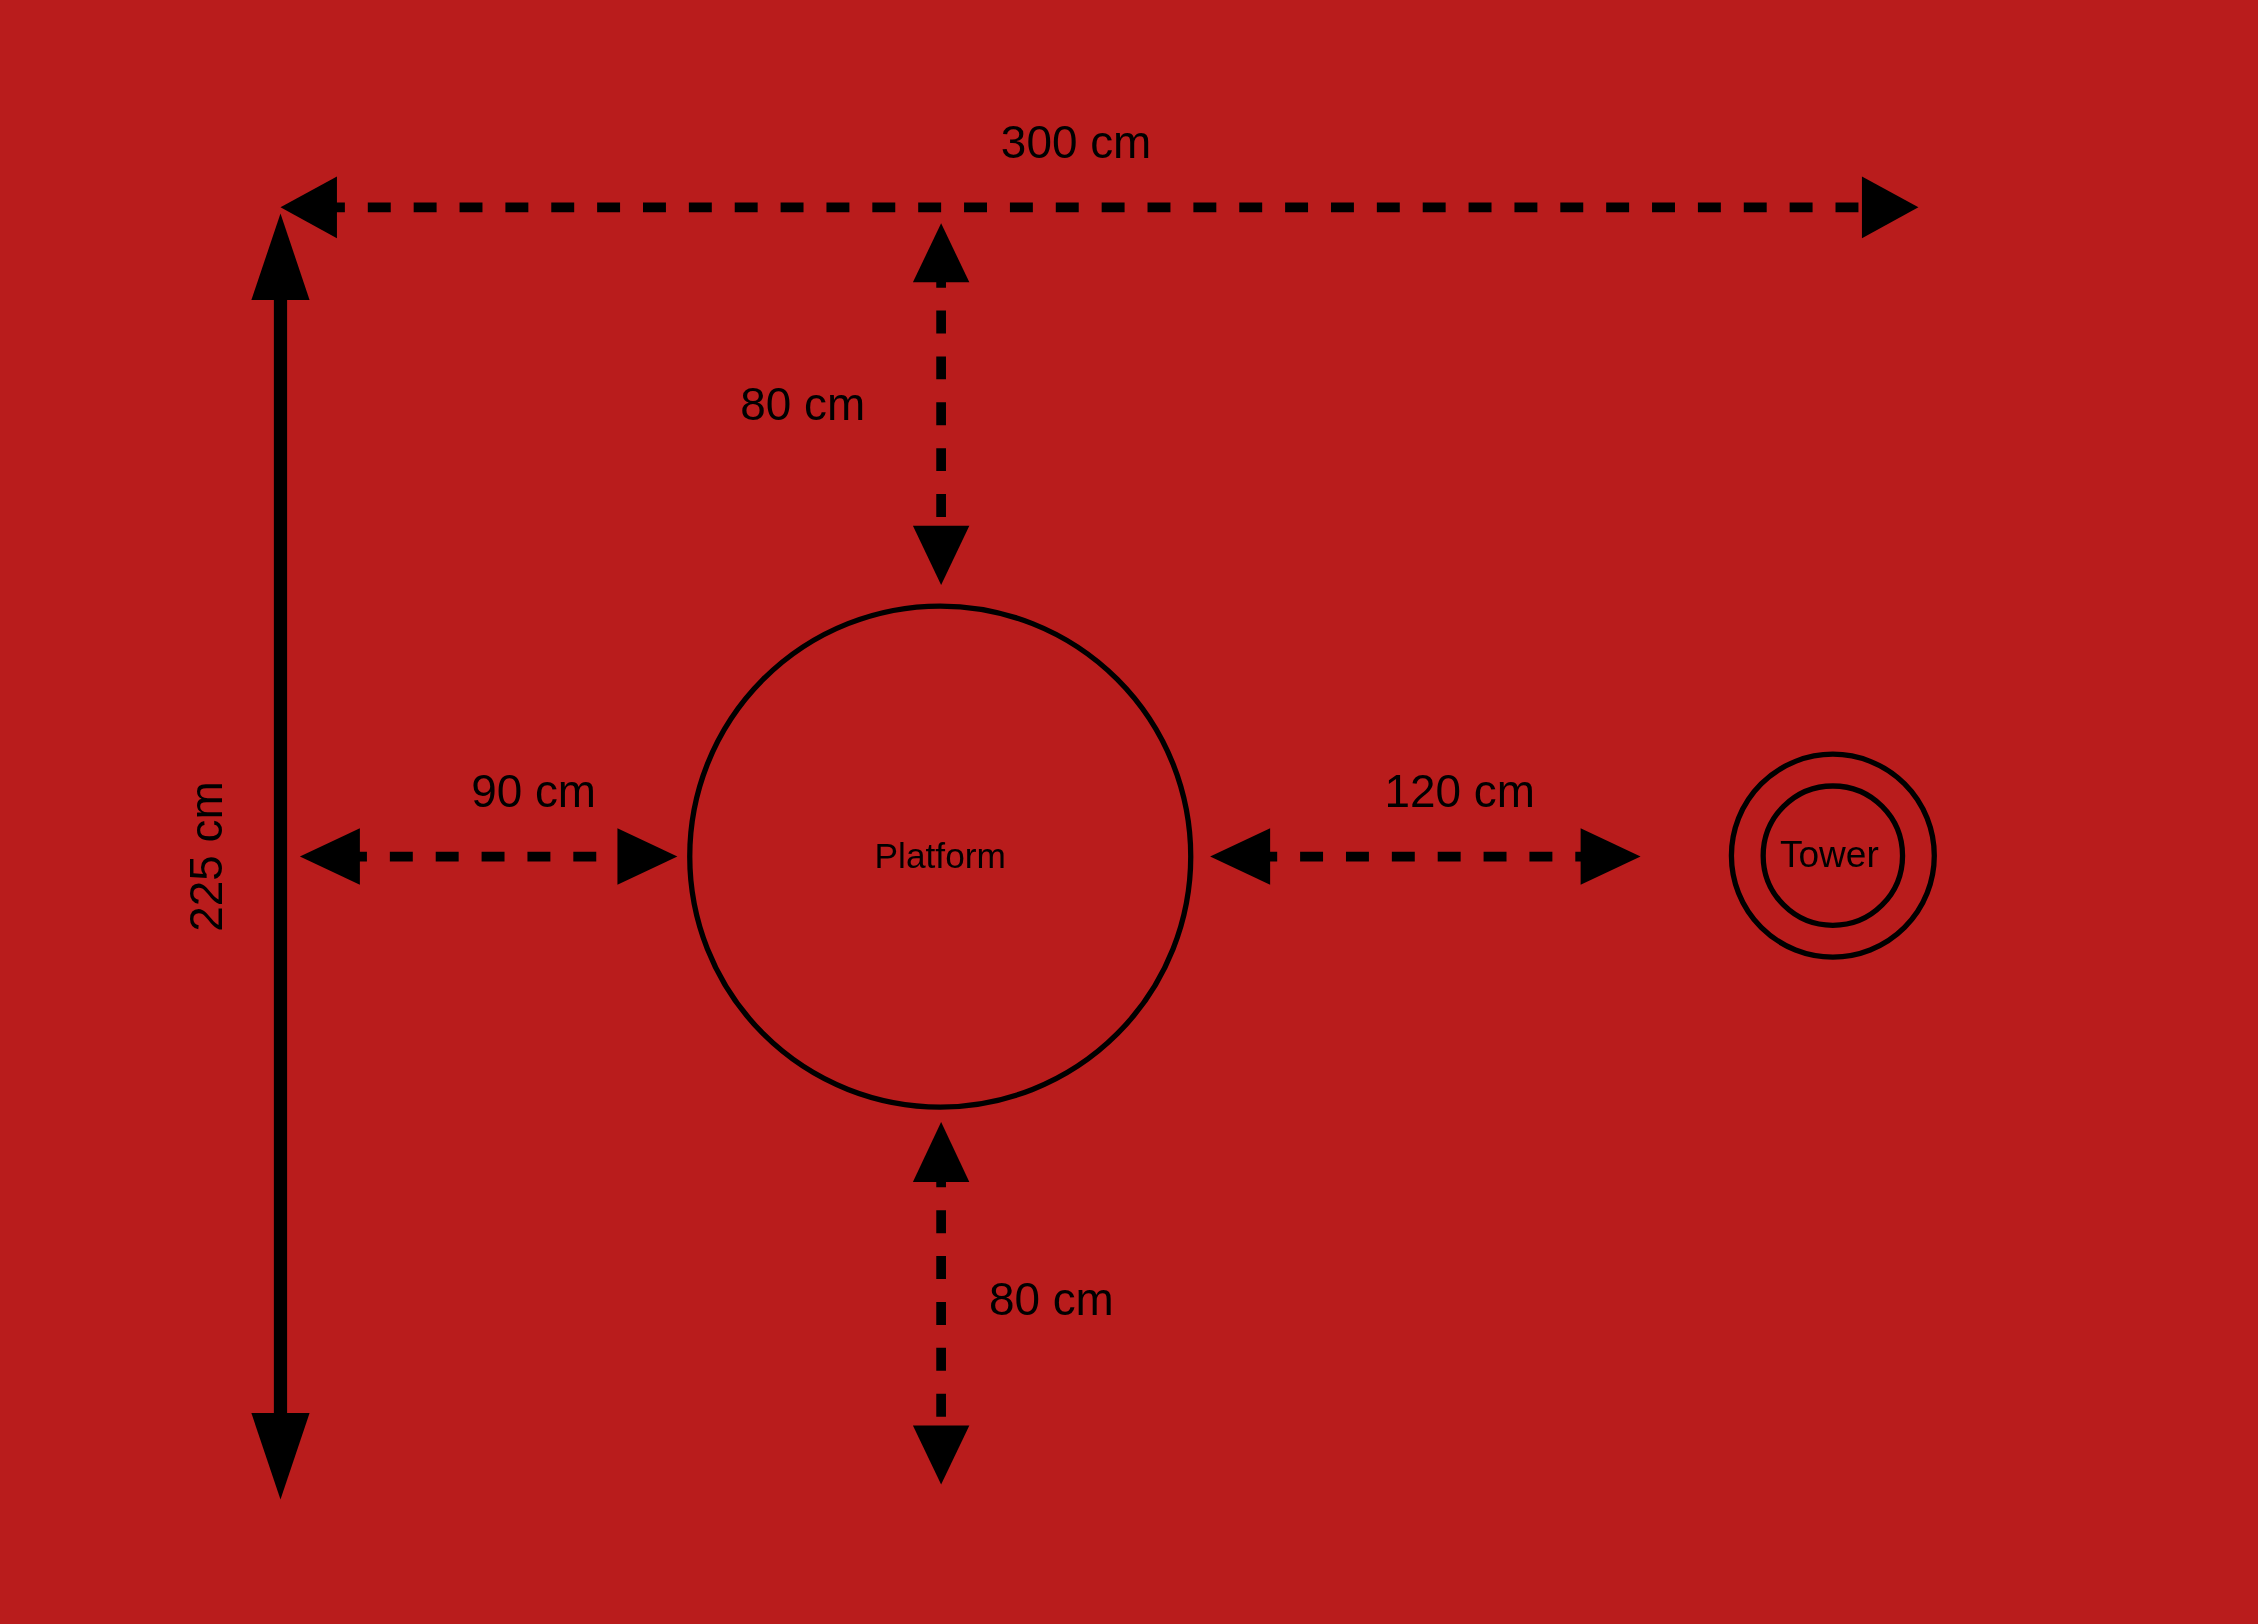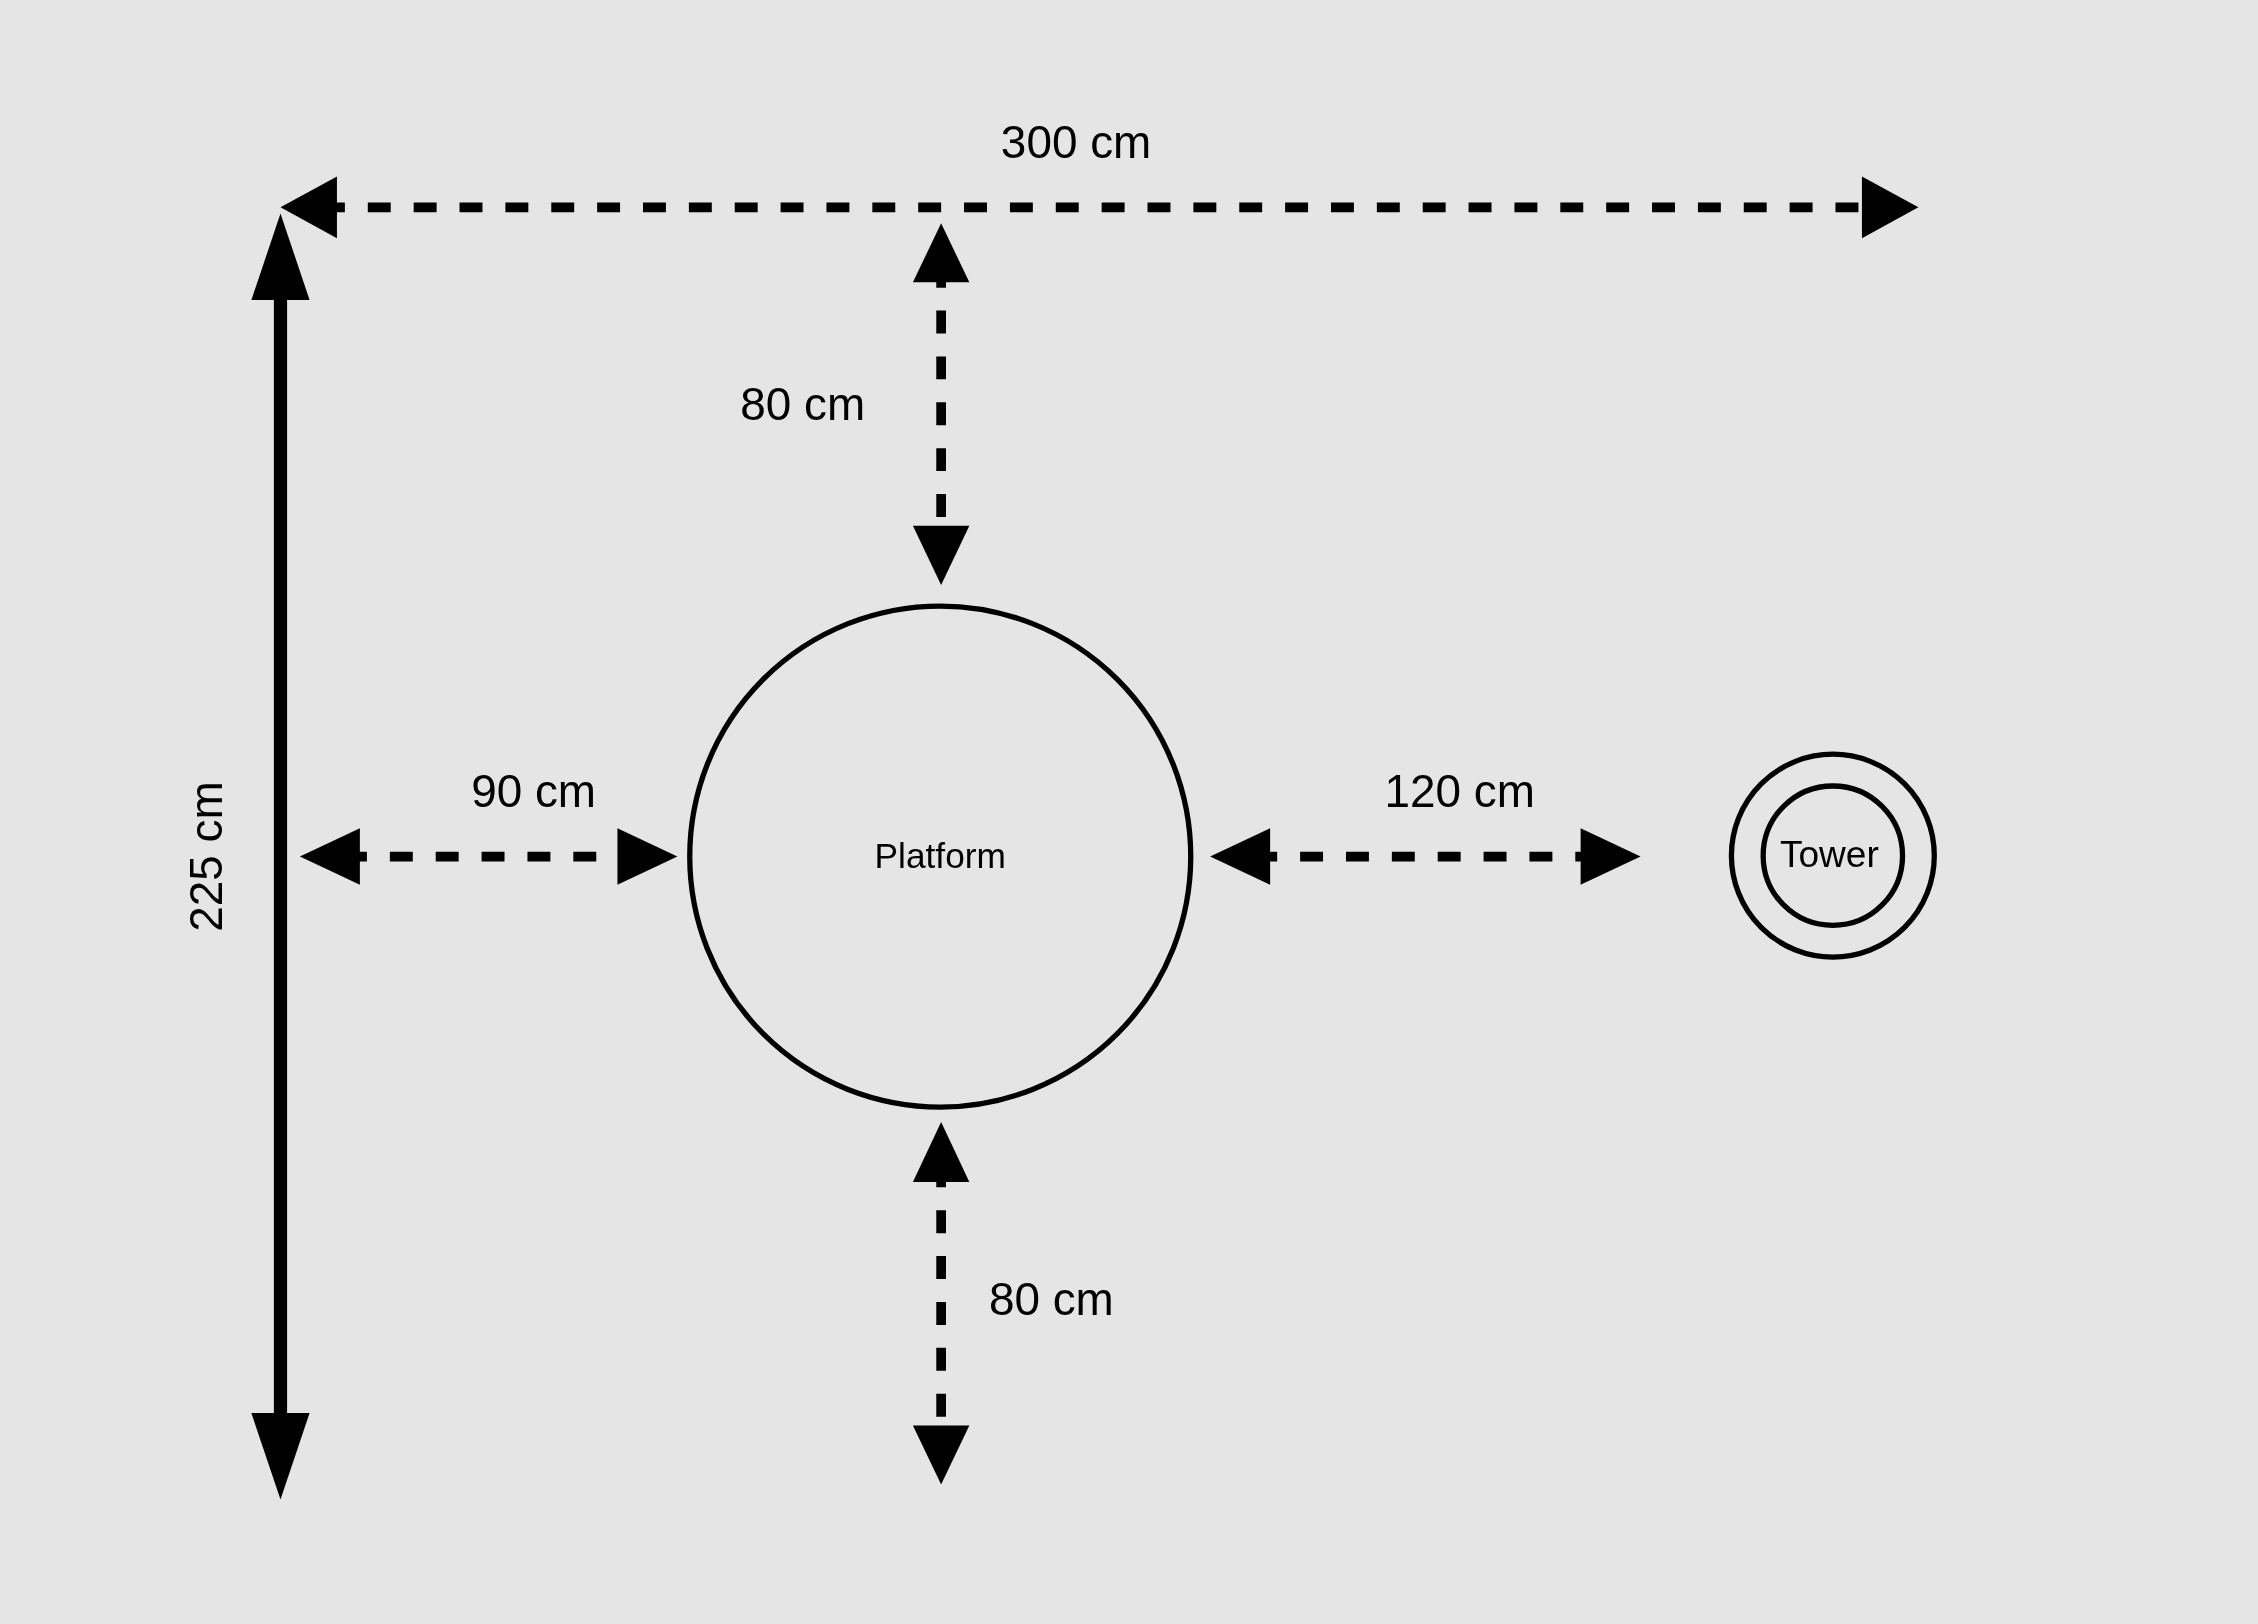--- a/index.html
+++ b/index.html
@@ -5,21 +5,21 @@
 <style>
   html, body {
     margin: 0;
     padding: 0;
     background: #ffffff;
   }
   #canvas {
     position: relative;
     width: 2258px;
     height: 1624px;
-    background: #e5e5e5;
+    background: #b91c1c;
     overflow: hidden;
     font-family: "Liberation Sans", sans-serif;
   }
   svg#diagram {
     position: absolute;
     left: 0;
     top: 0;
     width: 2258px;
     height: 1624px;
     display: block;

